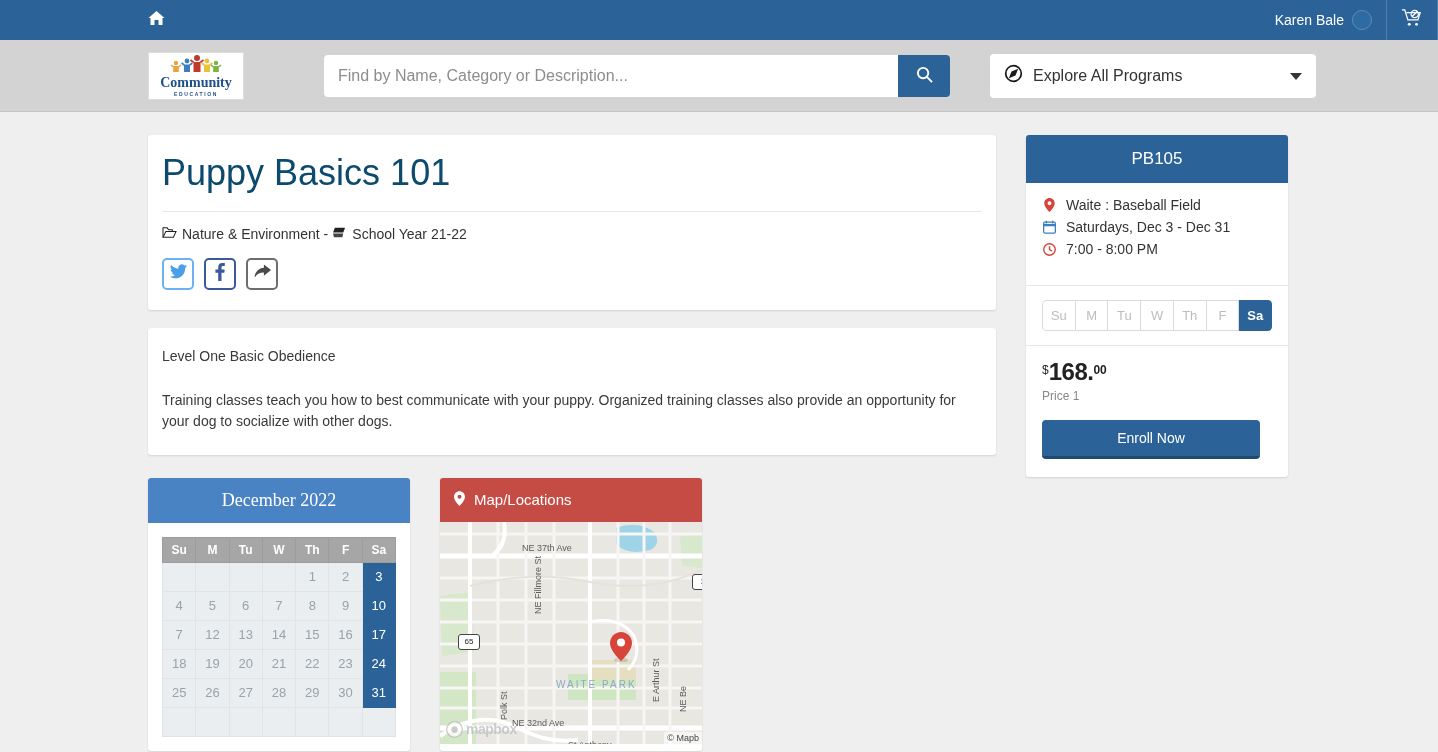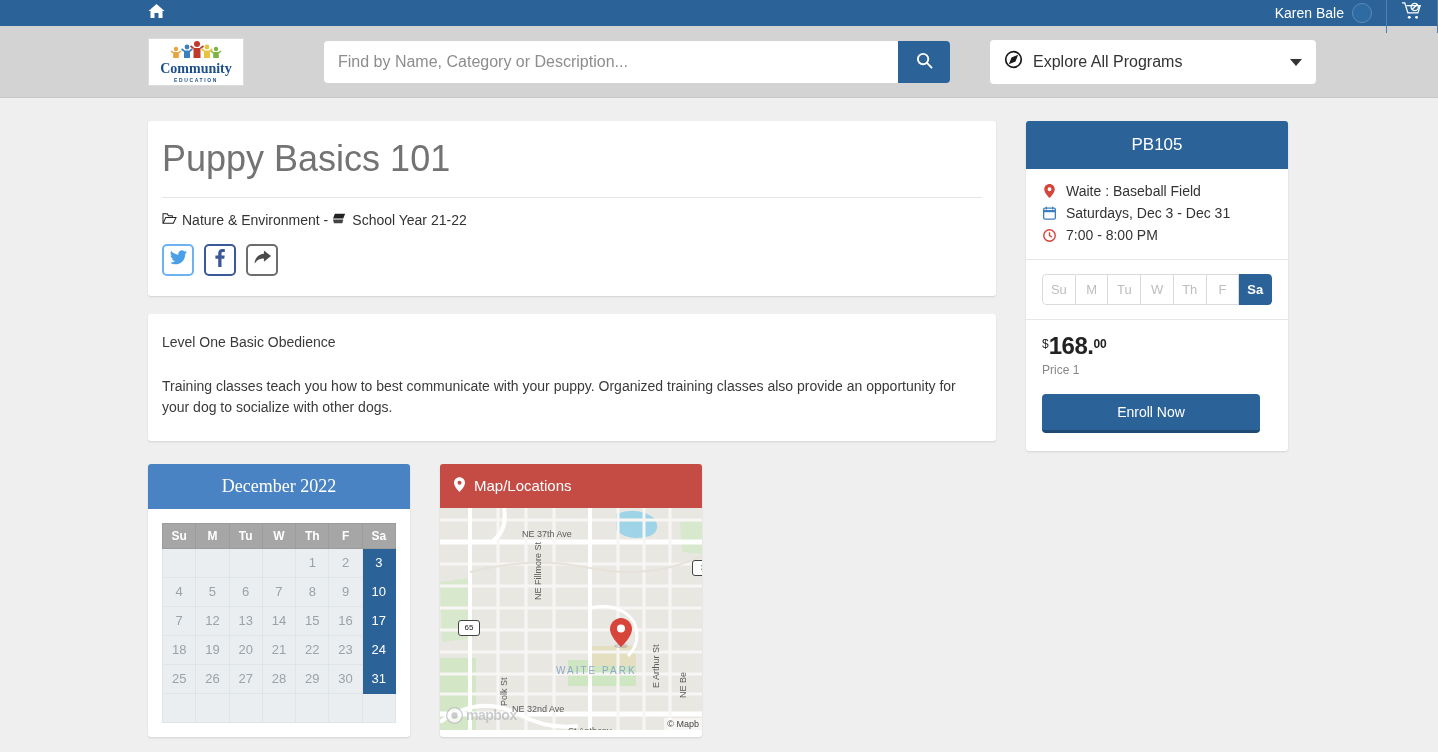--- a/index.html
+++ b/index.html
@@ -7,21 +7,21 @@
     margin: 0; padding: 0;
     width: 1438px; height: 752px;
     overflow: hidden;
     background: #efefef;
     font-family: "Liberation Sans", sans-serif;
     color: #333;
   }
 
   
   .topbar {
-    height: 26px;
+    height: 40px;
     background: #2b6399;
     display: flex;
     align-items: center;
     position: relative;
     justify-content: center;
   }
   .topbar-home {
     margin-left: 148px;
     color: #ffffff;
     display: flex;
@@ -142,21 +142,21 @@
     background: #fff;
     border-radius: 3px;
     box-shadow: 0 1px 2px rgba(0,0,0,0.12);
   }
 
   
   .title-card { padding: 18px 14px 20px 14px; }
   .page-title {
     font-size: 36px;
     font-weight: normal;
-    color: #737373;
+    color: #0c4a6e;
     margin: 0 0 18px 0;
     line-height: 1.1;
   }
   .title-divider { border-top: 1px solid #e6e6e6; margin: 0 0 14px 0; }
   .meta-line {
     font-size: 14px; color: #333;
     display: flex; align-items: center; gap: 5px;
     margin-bottom: 16px;
   }
   .share-row { display: flex; gap: 10px; }
@@ -266,21 +266,21 @@
 
   
   .sect-card { overflow: hidden; }
   .sect-head {
     background: #2b6399;
     color: #fff;
     text-align: center;
     font-size: 17px;
     padding: 14px 0;
   }
-  .info-list { padding: 14px 16px 16px 16px; border-bottom: 1px solid #e6e6e6; }
+  .info-list { padding: 14px 16px 28px 16px; border-bottom: 1px solid #e6e6e6; }
   .info-row {
     display: flex; align-items: center; gap: 10px;
     font-size: 14px; color: #333;
     margin-bottom: 6px;
   }
   .info-row:last-child { margin-bottom: 0; }
   .info-icon { width: 14px; display: flex; justify-content: center; }
 
   .days-wrap { padding: 14px 16px; border-bottom: 1px solid #e6e6e6; }
   .days-group { display: flex; border-radius: 4px; overflow: hidden; }

